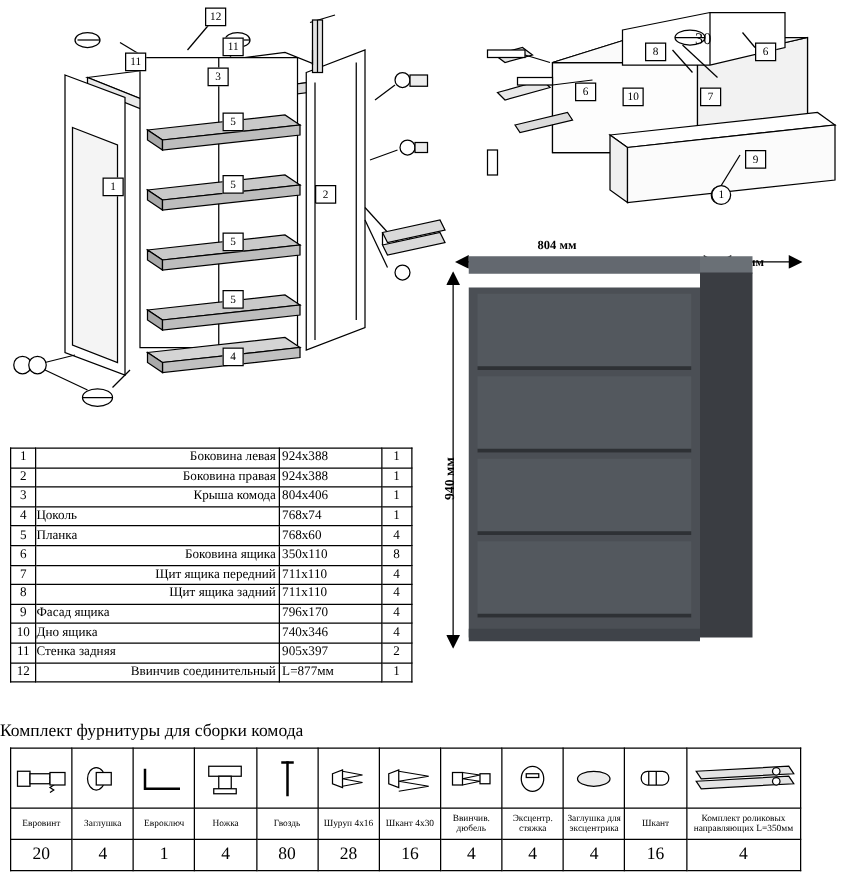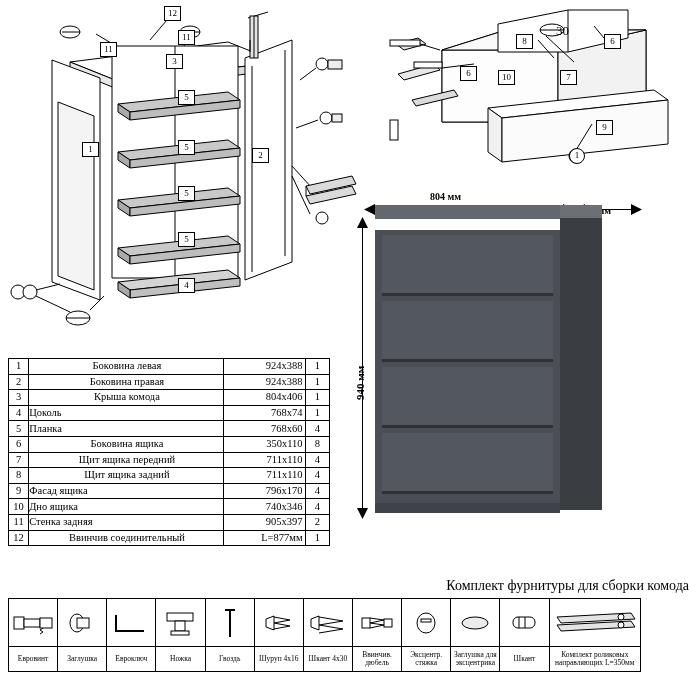--- a/index.html
+++ b/index.html
@@ -67,28 +67,28 @@
 
   
   #parts-table{
     position:absolute;left:8px;top:358px;width:322px;
     border-collapse:collapse;font-size:10.5px;
   }
   #parts-table td{
     border:1px solid #000;padding:0 2px;height:14.6px;line-height:14px;
   }
   #parts-table td.idx{width:14px;text-align:center;}
-  #parts-table td.nm{width:176px;text-align:center;padding-left:4px;}
+  #parts-table td.nm{width:176px;text-align:right;padding-left:4px;}
   #parts-table td.nm.center{text-align:left;padding-left:0;}
-  #parts-table td.sz{width:72px;text-align:right;}
+  #parts-table td.sz{width:72px;text-align:left;}
   #parts-table td.qty{width:18px;text-align:center;}
 
   
   #kit-title{
-    position:absolute;left:0;top:578px;width:689px;text-align:right;
+    position:absolute;left:0;top:578px;width:689px;text-align:left;
     font-size:14px;
   }
   #kit-table{
     position:absolute;left:8px;top:598px;width:633px;
     border-collapse:collapse;font-size:7.5px;
   }
   #kit-table td{border:1px solid #000;text-align:center;vertical-align:middle;}
   #kit-table tr.icons td{height:45px;}
   #kit-table tr.names td{height:22px;line-height:8.5px;padding:1px;}
   #kit-table tr.counts td{height:22px;font-size:14px;}
@@ -486,16 +486,30 @@
         <td>Ножка</td>
         <td>Гвоздь</td>
         <td>Шуруп 4х16</td>
         <td>Шкант 4х30</td>
         <td>Ввинчив. дюбель</td>
         <td>Эксцентр. стяжка</td>
         <td>Заглушка для эксцентрика</td>
         <td>Шкант</td>
         <td>Комплект роликовых направляющих L=350мм</td>
       </tr>
+      <tr class="counts">
+        <td>20</td>
+        <td>4</td>
+        <td>1</td>
+        <td>4</td>
+        <td>80</td>
+        <td>28</td>
+        <td>16</td>
+        <td>4</td>
+        <td>4</td>
+        <td>4</td>
+        <td>16</td>
+        <td>4</td>
+      </tr>
     </tbody>
   </table>
 
 </div>
 
 </body></html>

